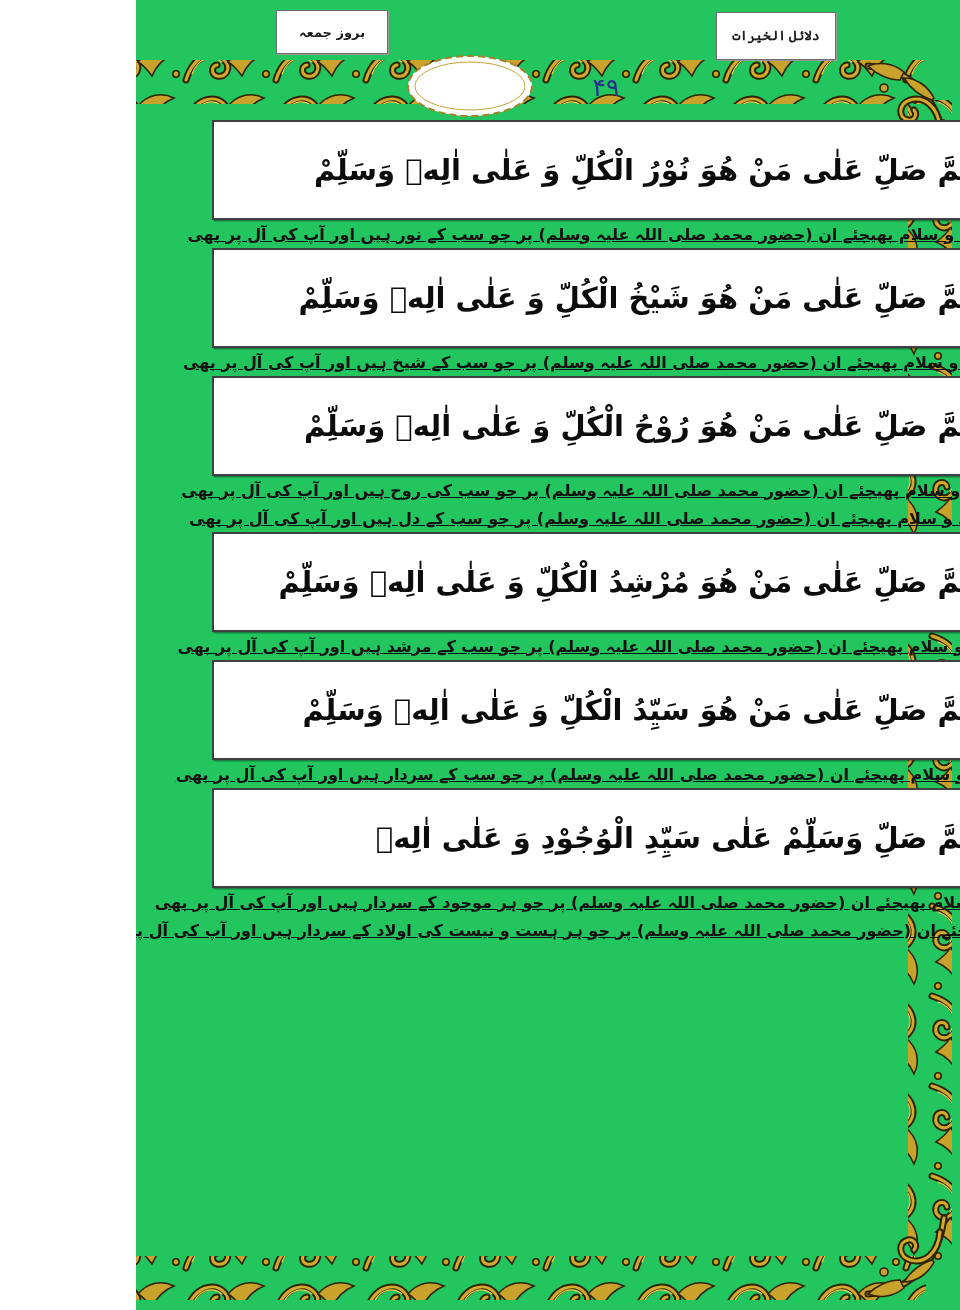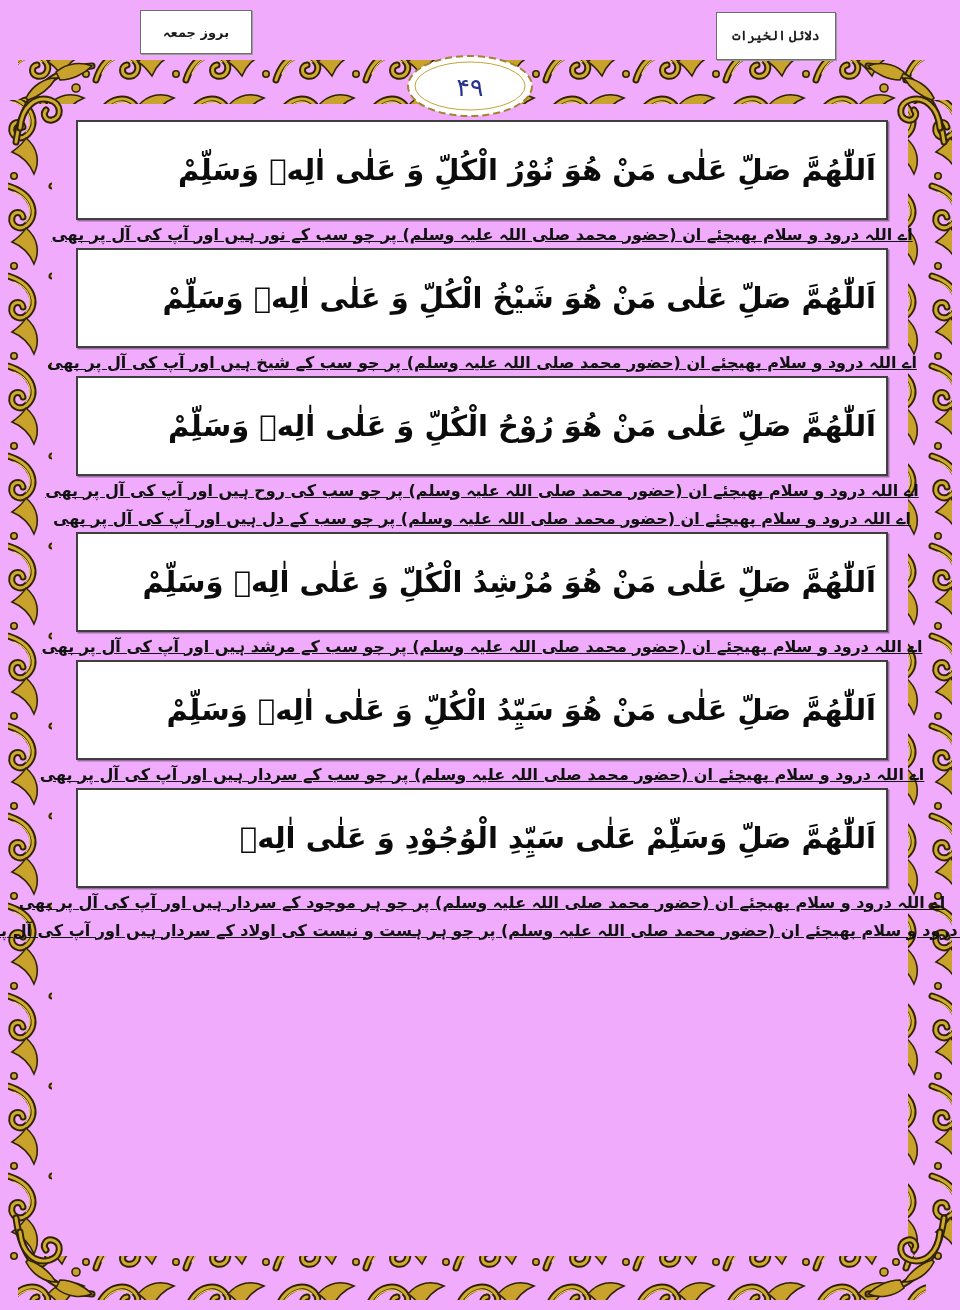--- a/index.html
+++ b/index.html
@@ -1,19 +1,19 @@
 <!DOCTYPE html>
 <html lang="ur" dir="rtl"><head>
 <meta charset="utf-8">
 <style>
   html,body{margin:0;padding:0;background:#ffffff;}
   .page{
     position:relative;
-    width:960px;height:1310px;
-    background:#f0abfc;
+    width:824px;height:1310px;
+    background:#22c55e;
     overflow:hidden;
     font-family:"DejaVu Sans", sans-serif;
     direction:rtl;
   }
   
   .border-svg{position:absolute;inset:0;pointer-events:none;}
   .ol{fill:none;stroke:#2f2304;stroke-width:7;stroke-linecap:round;}
   .gl{fill:none;stroke:#d2ab2e;stroke-width:3;stroke-linecap:round;}
   .hl{fill:none;stroke:#f4d94e;stroke-width:1.2;stroke-linecap:round;}
   .pt{fill:#c9a22c;stroke:#2f2304;stroke-width:1.6;}

